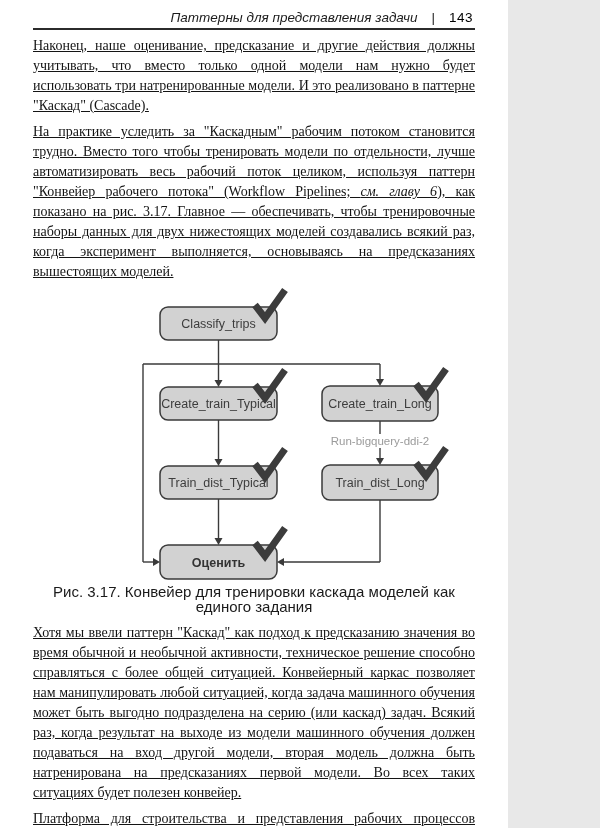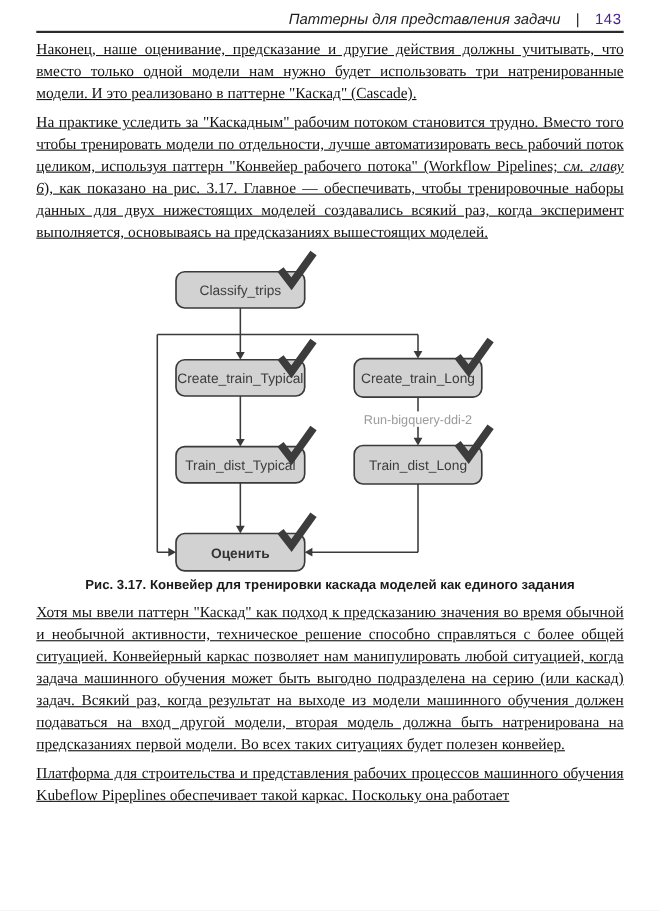--- a/index.html
+++ b/index.html
@@ -1,41 +1,41 @@
 <!DOCTYPE html>
 <html><head>
 <meta charset="utf-8">
 <style>
   html,body{margin:0;padding:0;background:#e8e8e8;}
   .page{
-    width:600px;height:828px;background:#ffffff;overflow:hidden;
+    width:508px;height:828px;background:#ffffff;overflow:hidden;
     box-sizing:border-box;padding:10px 33px 0 33px;
     font-family:"Liberation Serif", serif;color:#141414;position:relative;
   }
   
   .hdr{display:flex;justify-content:flex-end;align-items:baseline;
     font-family:"Liberation Sans", sans-serif;font-size:13.5px;padding-right:2px;}
   .hdr-title{font-style:italic;color:#1c1c1c;}
   .hdr-sep{margin:0 14px;color:#1c1c1c;}
-  .hdr-num{font-style:normal;color:#4c1d95;letter-spacing:.5px;}
+  .hdr-num{font-style:normal;color:#000000;letter-spacing:.5px;}
   .hdr-rule{border:0;border-top:2px solid #2b2b2b;margin:3px 0 0 0;}
   
   .code{font-family:"Liberation Mono","DejaVu Sans Mono",monospace;
     font-size:13px;line-height:17px;margin:14px 0 0 2px;color:#111;}
   .code .kw{font-weight:bold;letter-spacing:.5px;}
   .code .ind{padding-left:14px;}
   
   .para{font-size:14px;line-height:20px;text-align:justify;margin:6px 0 0 0;
     color:#141414;text-decoration:underline;}
   .ital{font-style:italic;}
   
   .figure{margin:4px 0 0 0;}
   .diagram{width:530px;height:296px;position:relative;}
   .figcap{text-align:center;font-family:"Liberation Sans", sans-serif;
-    font-weight:bold;font-size:12px;color:#1a1a1a;margin-top:2px;line-height:15px;}
+    font-weight:normal;font-size:15px;color:#1a1a1a;margin-top:2px;line-height:15px;}
   svg text{font-family:"Liberation Sans", sans-serif;}
   .node-label{font-size:12.5px;fill:#3d3d3d;}
   .node-label-bold{font-size:12.5px;font-weight:bold;fill:#333;}
   .edge-label{font-size:11.5px;fill:#9b9b9b;}
 </style>
 </head>
 <body>
 
 <div class="page">
 

